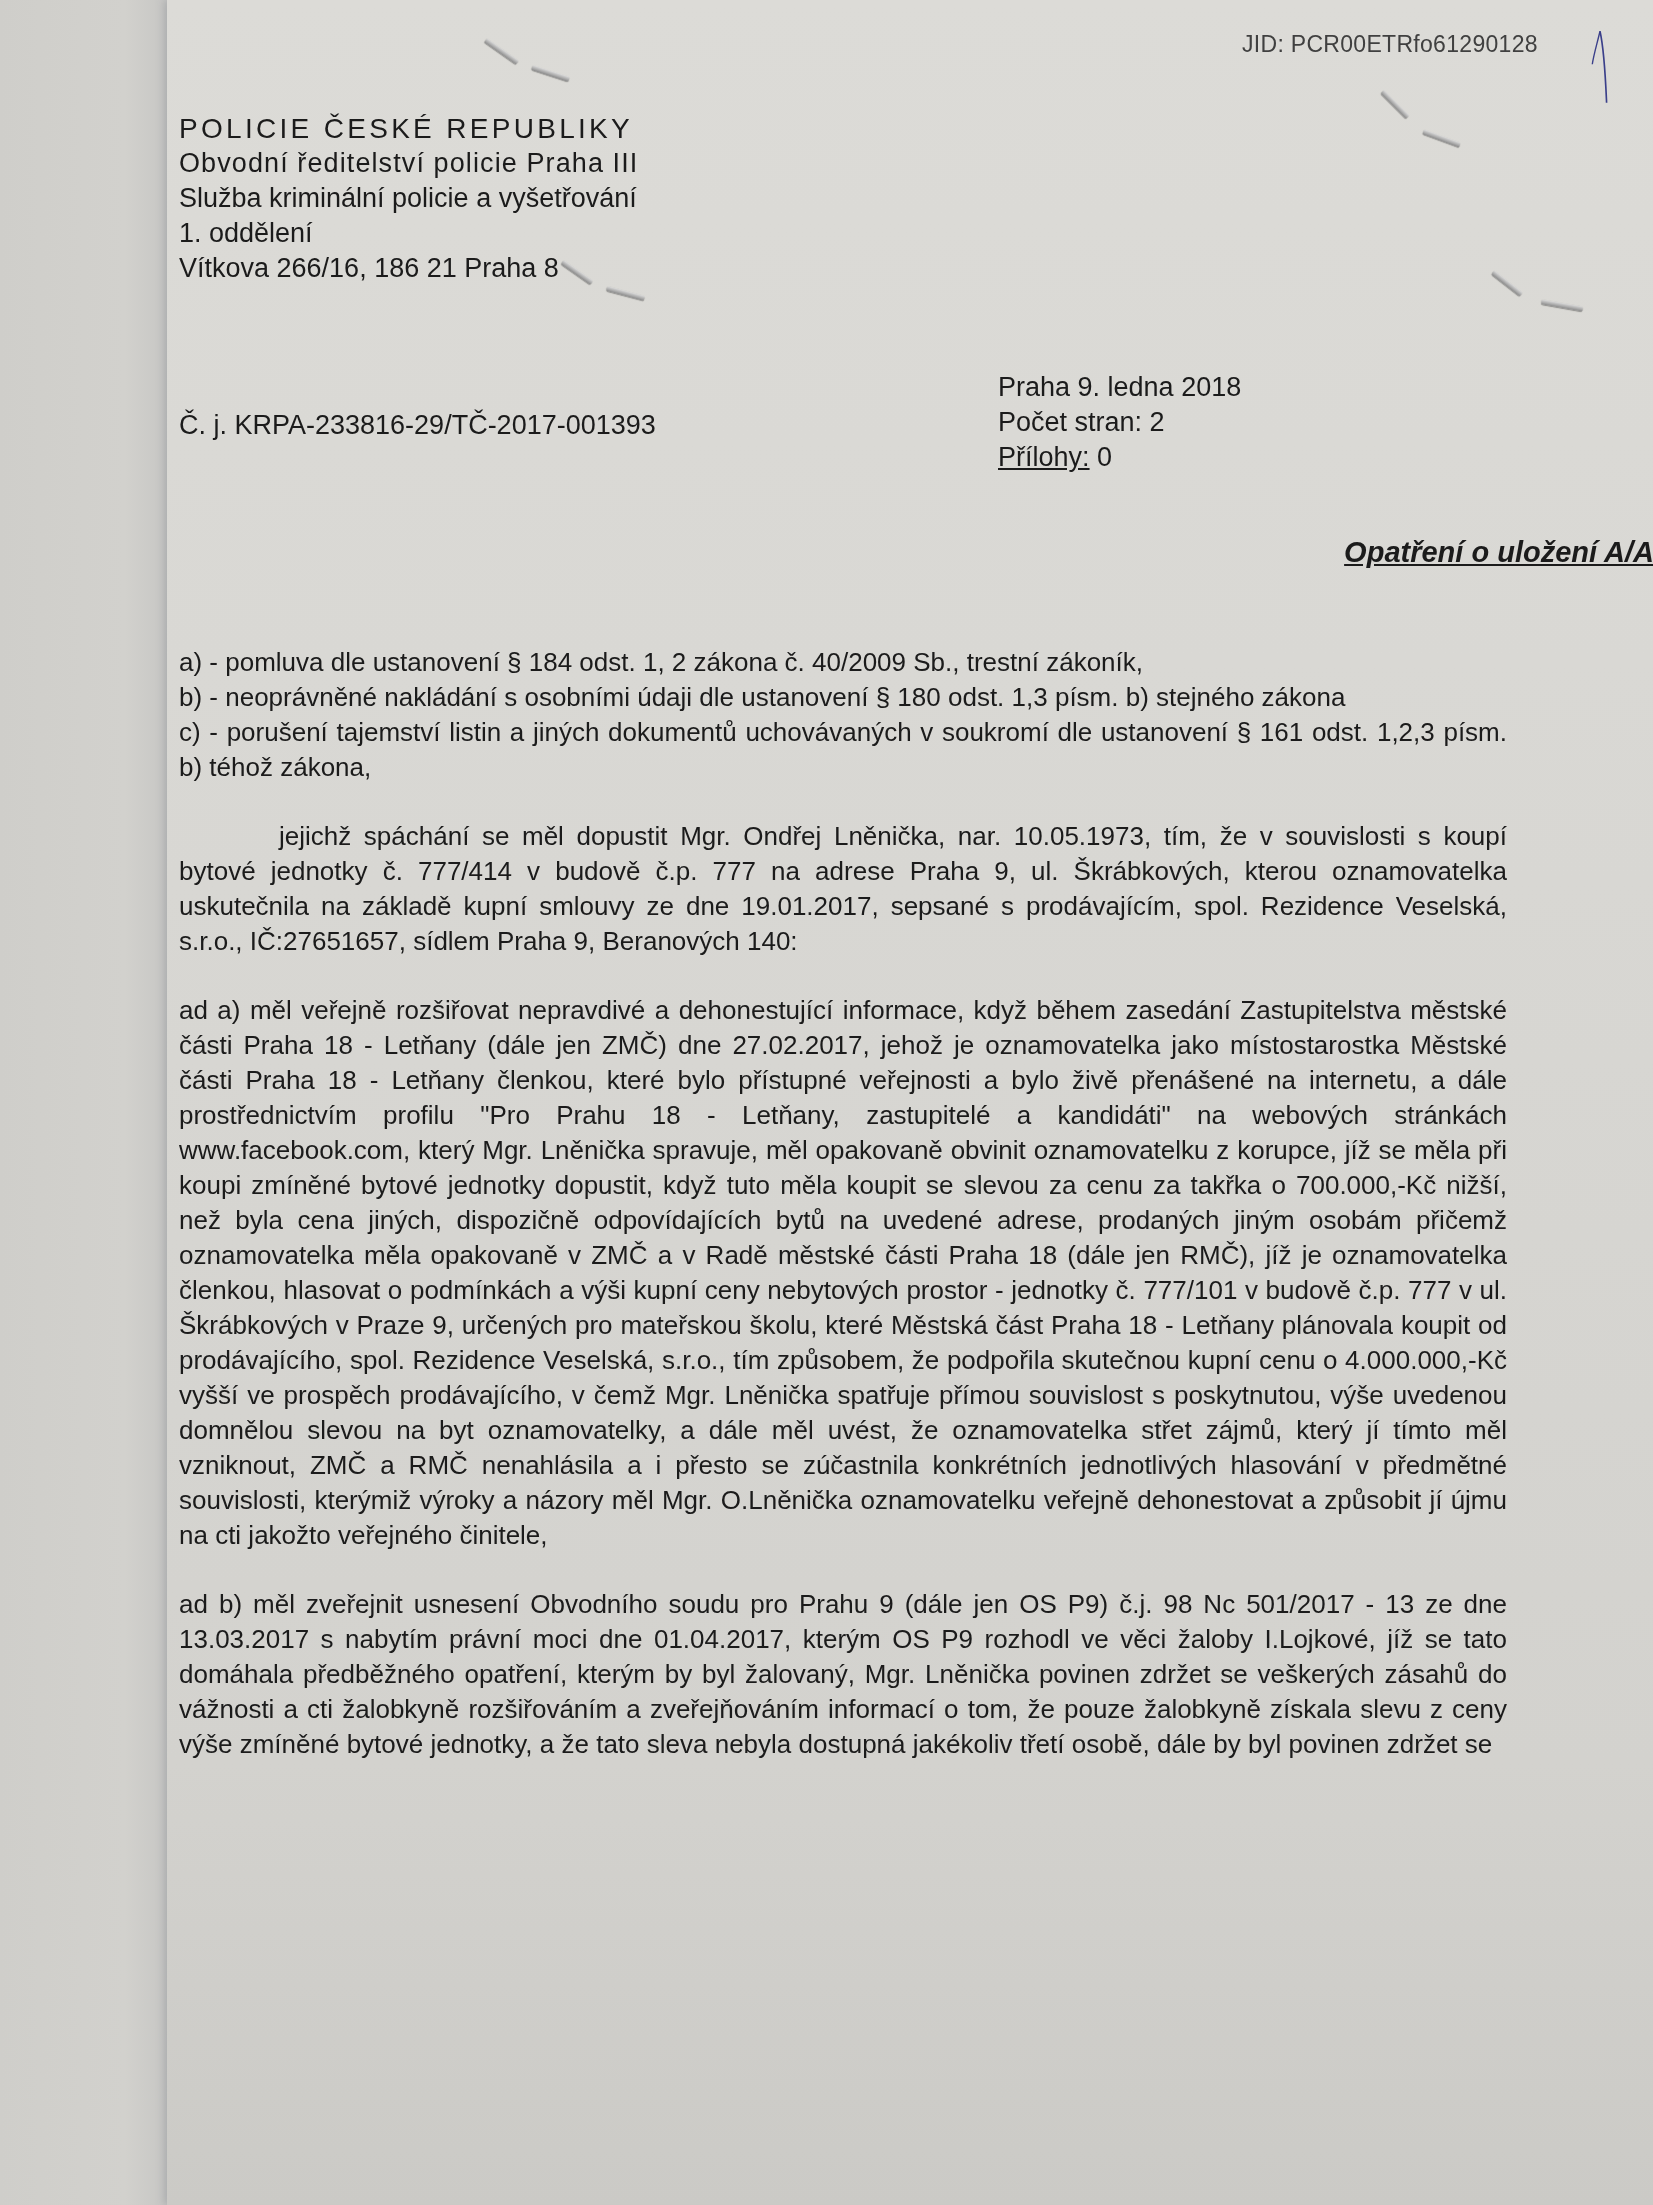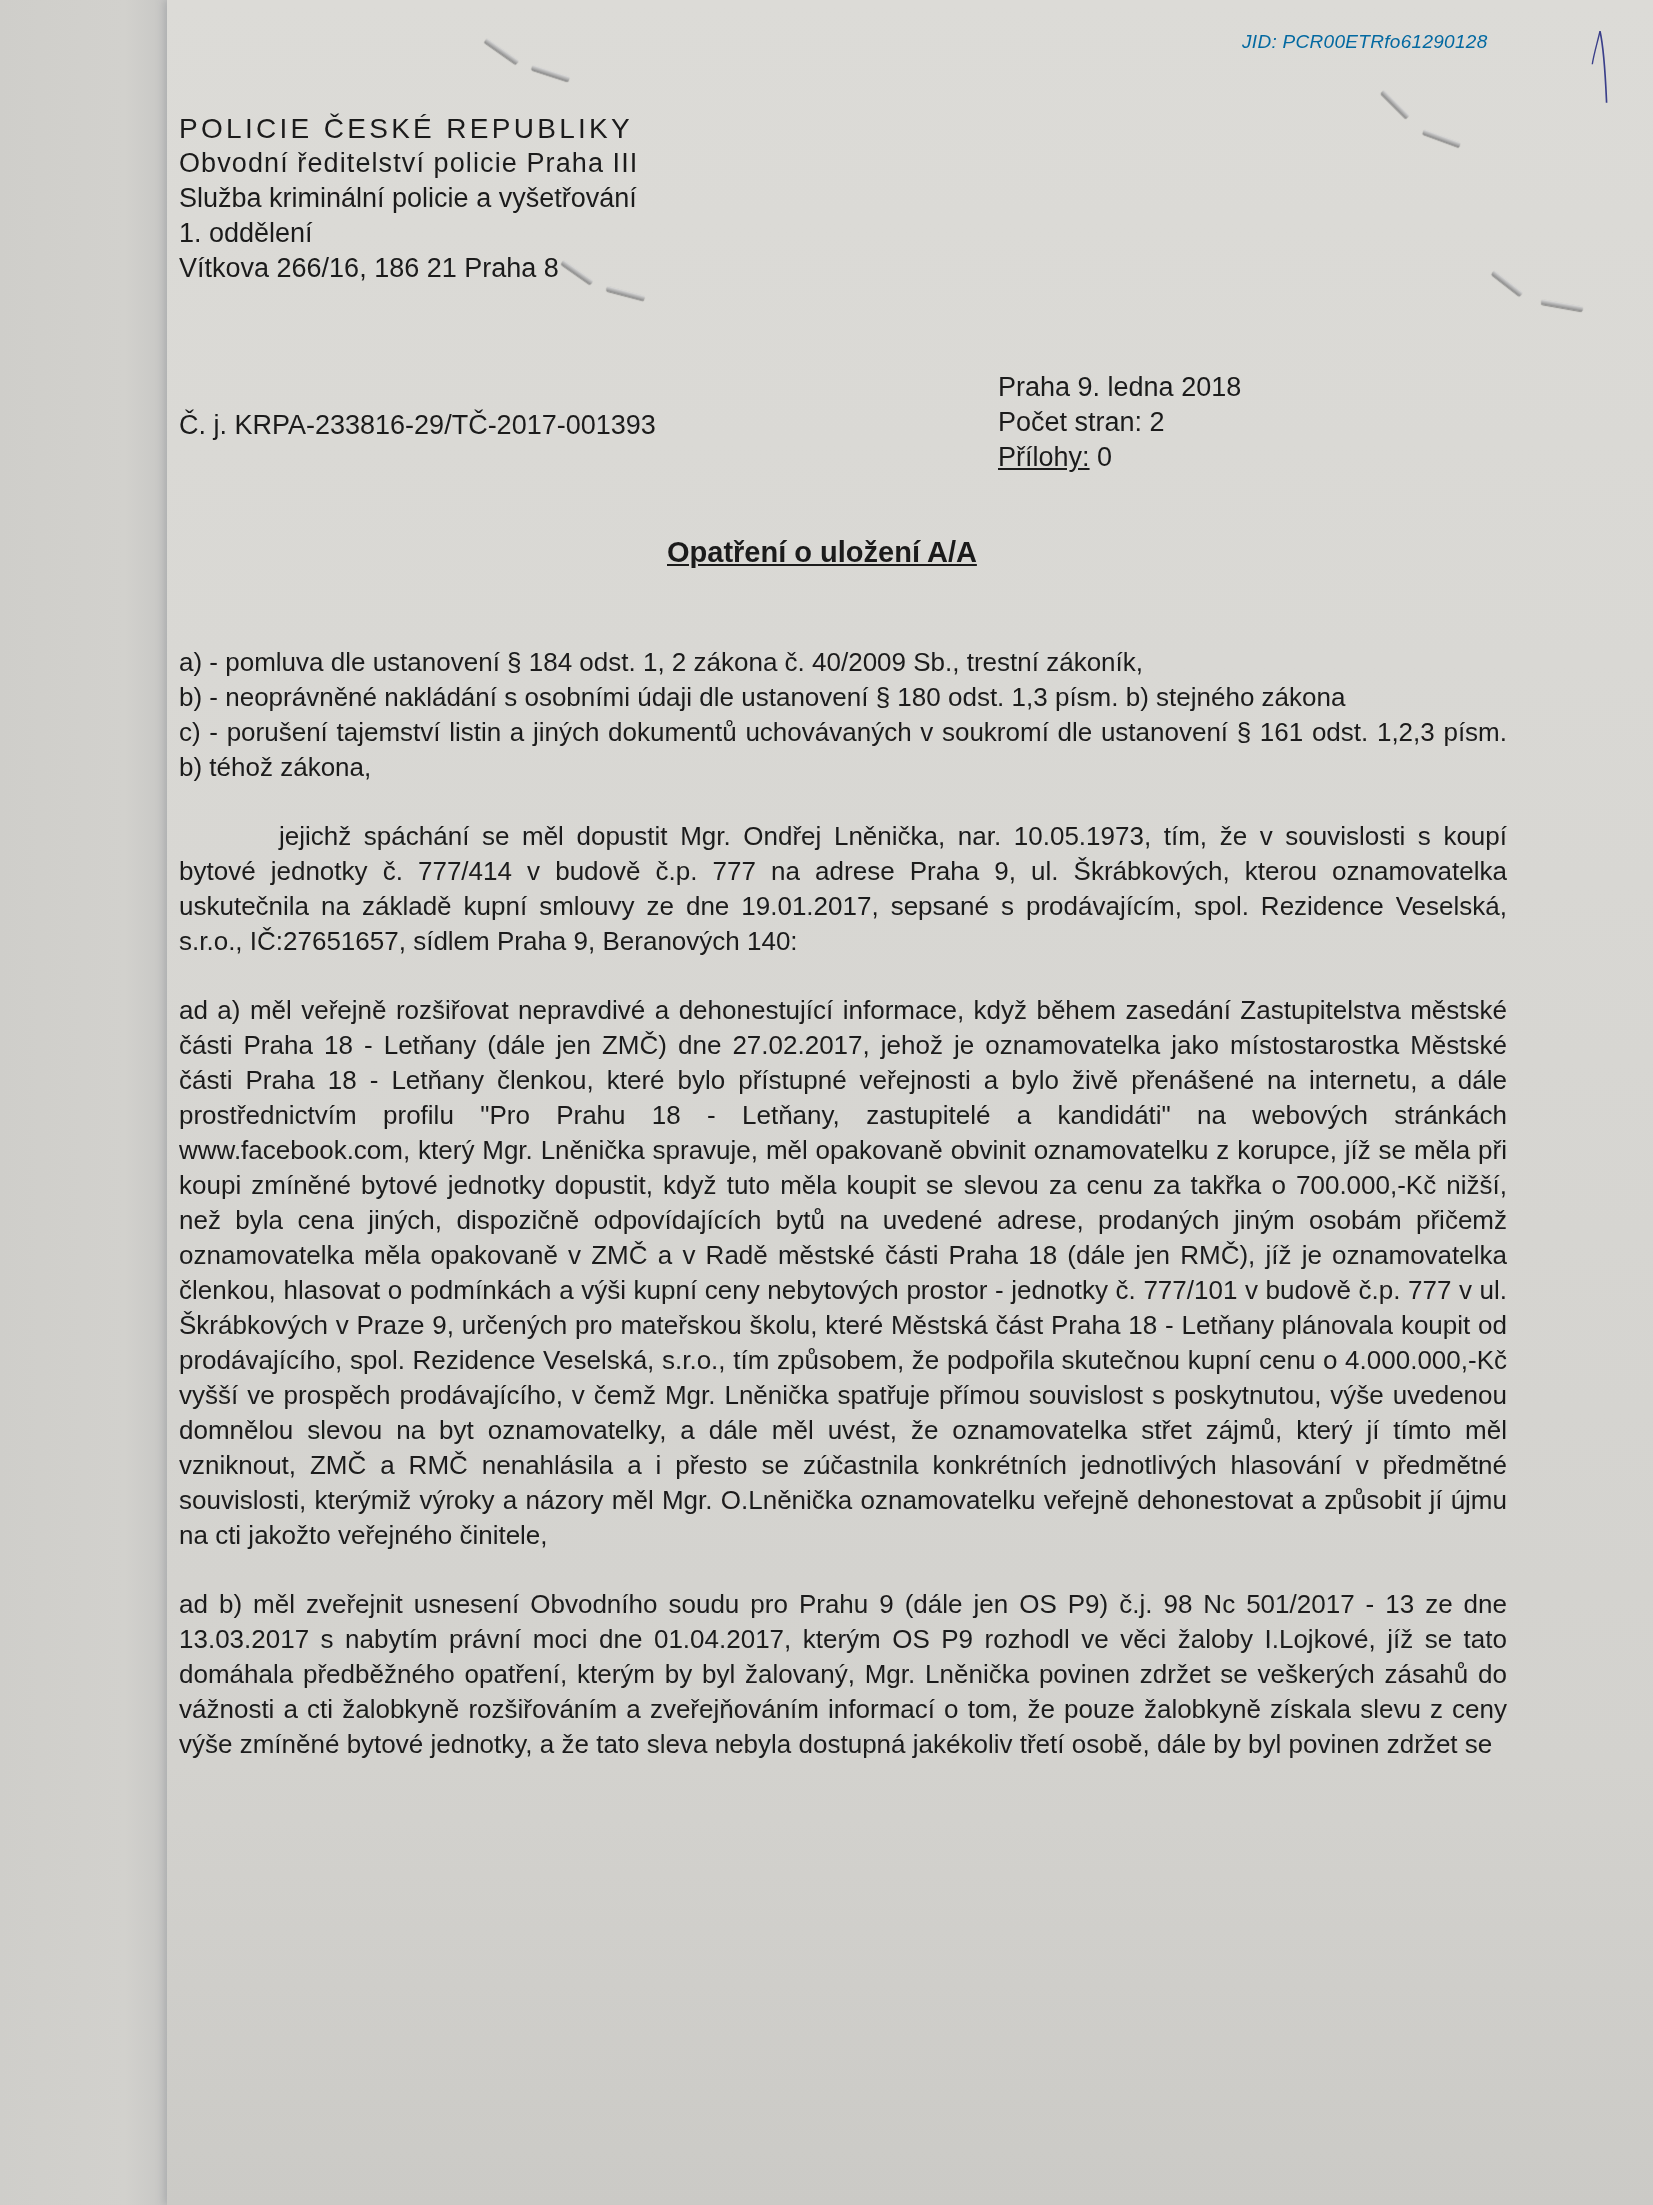--- a/index.html
+++ b/index.html
@@ -25,24 +25,23 @@
   .page {
     position: absolute;
     left: 167px; top: 0;
     width: 1487px; height: 2205px;
     background: linear-gradient(180deg, #dcdbd7 0%, #d8d7d3 40%, #d3d2ce 80%, #cbcac6 100%);
     box-shadow: -3.3px 0 7.8px rgba(120,125,135,0.35);
   }
   .jid {
     position: absolute;
     left: 1242px; top: 31px;
-    font-size: 19px;
+    font-size: 23px;
     letter-spacing: 0.3px;
-    color: #0369a1;
-    font-style: italic;
+    color: #404040;
   }
   .pen-mark {
     position: absolute;
     left: 1589px; top: 28px;
     width: 22px; height: 78px;
   }
   .staple {
     position: absolute;
     height: 5px;
     background: linear-gradient(180deg, #d9d9d9, #8a8a8a);
@@ -73,21 +72,23 @@
     line-height: 35px;
   }
   .meta .u { text-decoration: underline; }
   .title {
     position: absolute;
     left: 0; right: 0;
     top: 536px;
     padding-left: 667px;
     font-size: 29px;
     font-weight: bold;
+    font-style: italic;
     text-decoration: underline;
+    text-align: right;
   }
   .body {
     position: absolute;
     left: 179px; top: 645px;
     width: 1328px;
     font-size: 26px;
     line-height: 35px;
     text-align: justify;
   }
   .body p {

